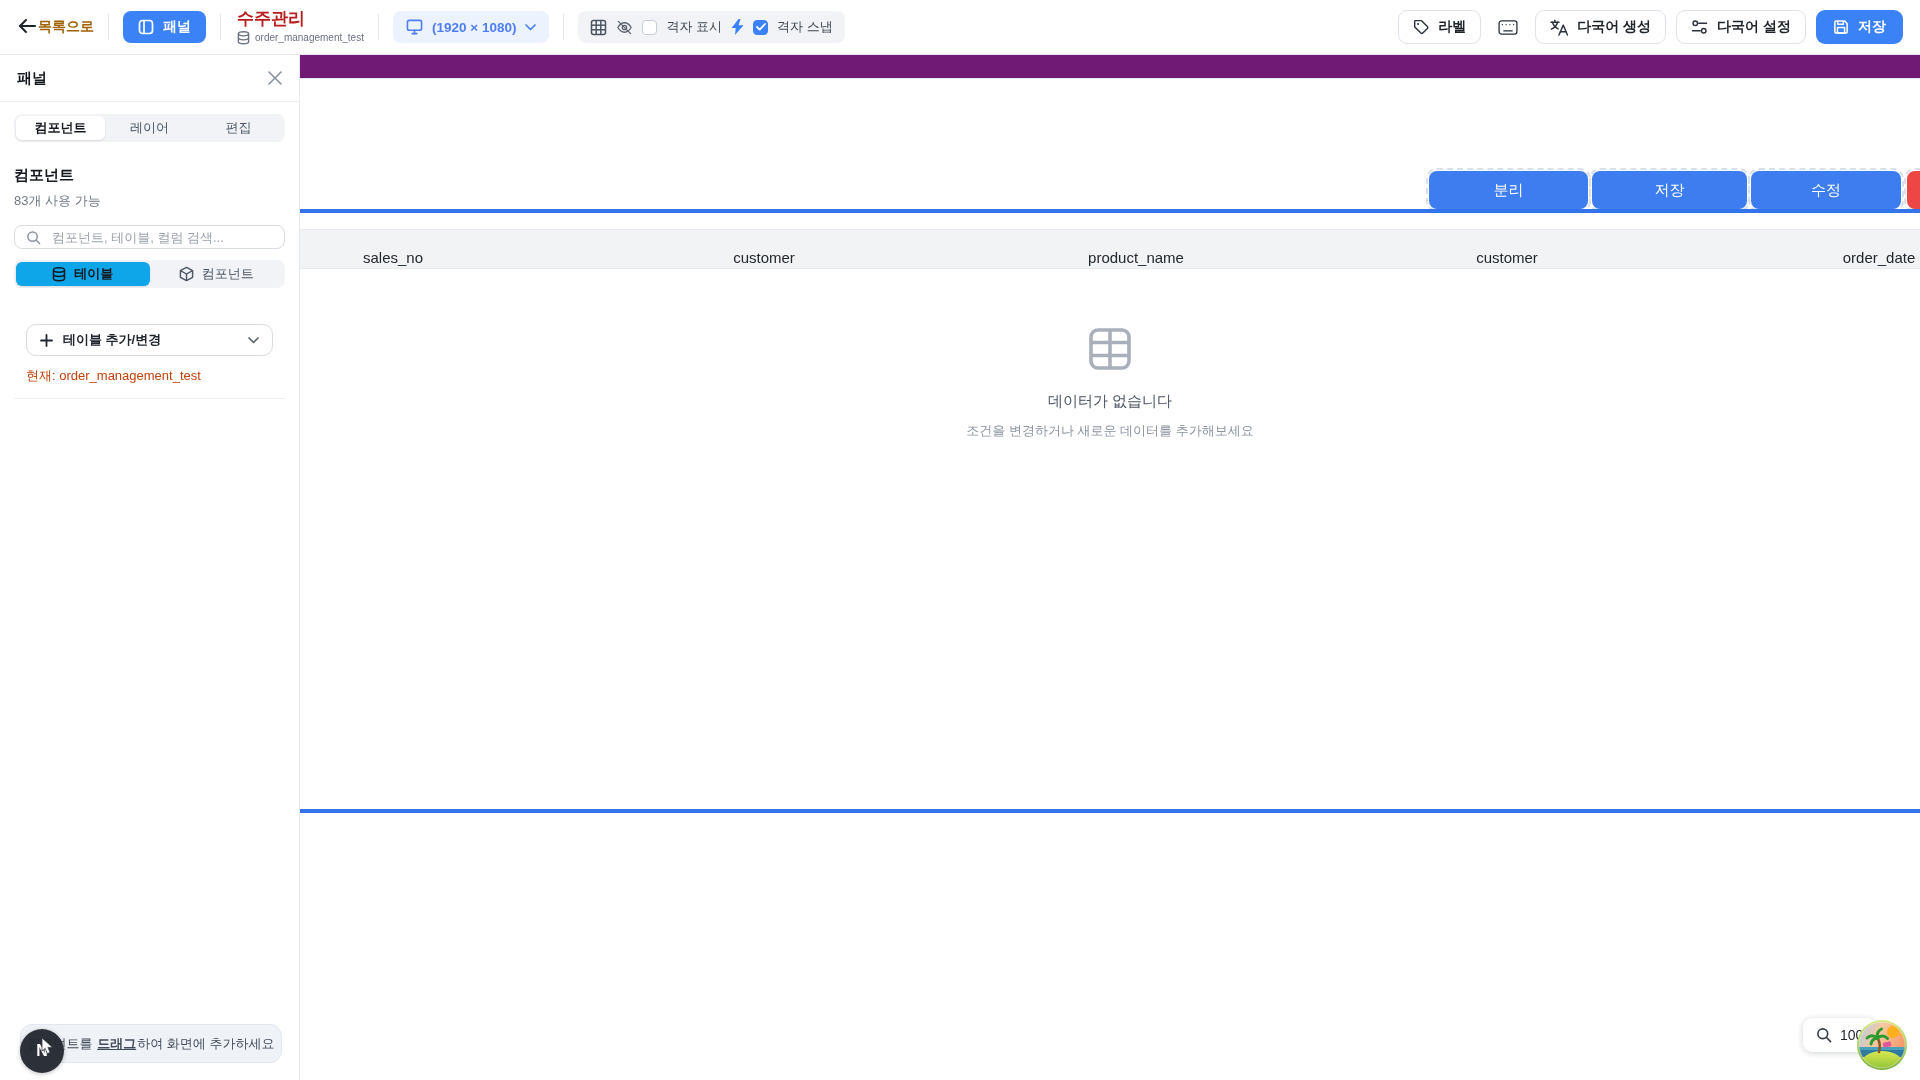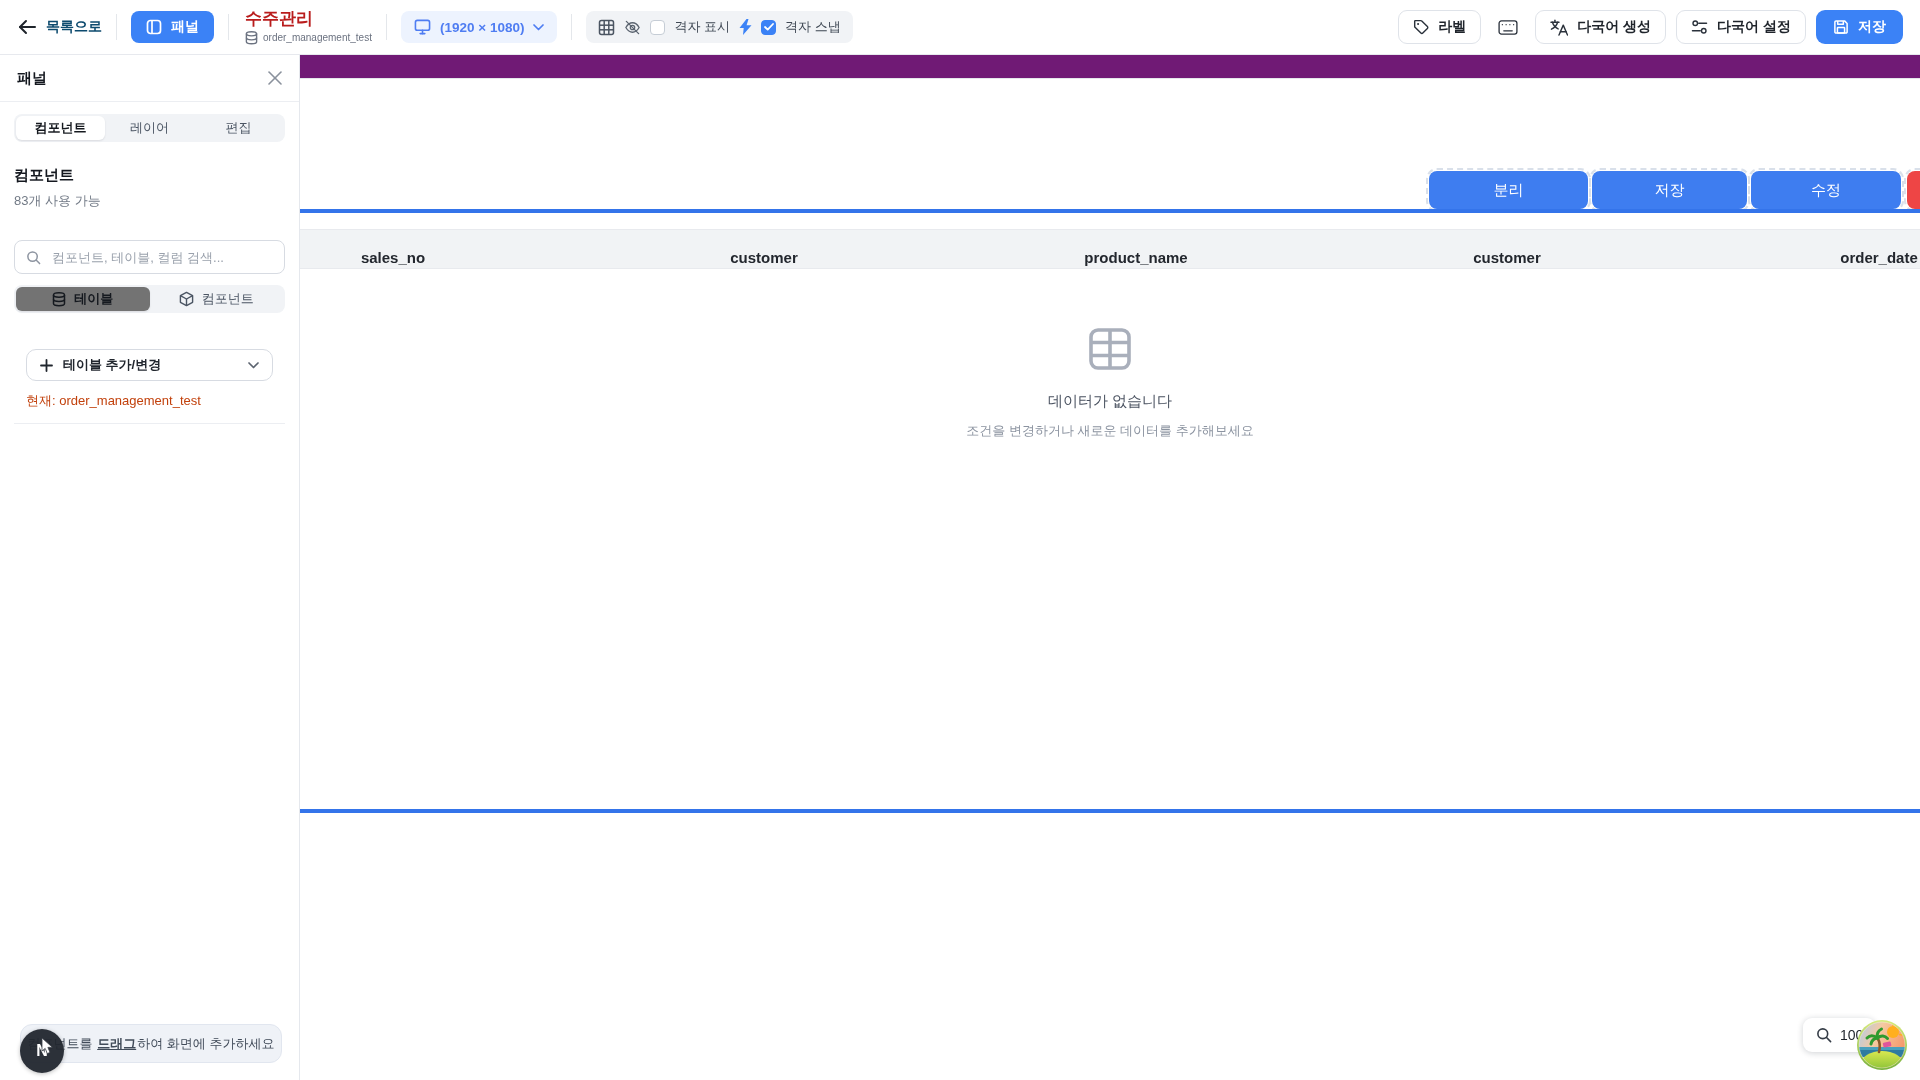--- a/index.html
+++ b/index.html
@@ -6,21 +6,21 @@
   html,body { margin:0; padding:0; background:#ffffff; }
   .stage{position:relative;width:1920px;height:1080px;overflow:hidden;background:#fff;
          font-family:"Liberation Sans","DejaVu Sans",sans-serif;color:#1f242b;}
   svg{display:block;}
 
   
   .topbar{position:absolute;left:0;top:0;width:1920px;height:55px;background:#fff;
           border-bottom:1px solid #e7e9ee;display:flex;align-items:center;
           padding:0 17px 0 18px;z-index:30;}
   .tb-div{width:1px;height:26px;background:#e4e7eb;margin:0 14px;flex:none;}
-  .back{display:flex;align-items:center;gap:9px;font-size:14px;font-weight:700;color:#0c4a6e;cursor:pointer;flex:none;}
+  .back{display:flex;align-items:flex-start;gap:1px;font-size:14px;font-weight:700;color:#a16207;cursor:pointer;flex:none;}
   .panel-btn{display:flex;align-items:center;gap:9px;background:#3b82f6;color:#fff;font-size:14px;
              font-weight:600;height:32px;padding:0 15px;border-radius:8px;border:none;cursor:pointer;flex:none;}
   .title-block{display:flex;flex-direction:column;justify-content:center;gap:4px;margin-left:2px;flex:none;}
   .page-title{font-size:17px;font-weight:700;color:#b91c1c;line-height:1;}
   .table-ref{display:flex;align-items:center;gap:5px;font-size:10px;color:#6b7280;line-height:1;}
   .size-pill{display:flex;align-items:center;gap:9px;height:30px;padding:16px 13px;background:#edf3fe;
              border-radius:8px;color:#4f7df2;font-size:13.5px;font-weight:600;cursor:pointer;flex:none;}
   .grid-pill{display:flex;align-items:center;gap:9px;height:32px;padding:0 12px;background:#f1f3f6;
              border-radius:8px;font-size:13px;color:#3f4854;flex:none;}
   .cbx{width:15px;height:15px;border-radius:4px;border:1.5px solid #c6cdd6;background:#fff;flex:none;cursor:pointer;}
@@ -40,51 +40,51 @@
               outline:2px dashed #d9e0ea;outline-offset:1px;}
   .ab-0{left:1429px;width:159px;}
   .ab-1{left:1592px;width:155px;}
   .ab-2{left:1751px;width:150px;}
   .ab-danger{left:1907px;width:44px;background:#ee4545;}
   .sel-line{position:absolute;left:0;width:1920px;height:4px;background:#3474ea;}
   .line1{top:130px;} .line2{top:730px;}
   .thead{position:absolute;left:0;top:150px;width:1920px;height:40px;background:#f1f3f5;
          border-top:1px solid #e8eaee;border-bottom:1px solid #e8eaee;}
   .th{position:absolute;top:0;height:54px;width:372px;display:flex;align-items:center;justify-content:center;
-      font-size:15px;font-weight:700;color:#23272e;}
+      font-size:15px;font-weight:400;color:#23272e;}
   .th-0{left:207px;}.th-1{left:578px;}.th-2{left:950px;}.th-3{left:1321px;}.th-4{left:1693px;}
   .empty{position:absolute;left:300px;top:248px;width:1620px;text-align:center;}
   .empty-icon{display:inline-block;}
   .empty-title{margin-top:17px;font-size:15px;font-weight:500;color:#4a5260;}
   .empty-sub{margin-top:11px;font-size:13px;color:#8b93a0;}
 
   
   .panel{position:absolute;left:0;top:55px;width:300px;height:1025px;background:#fff;
          border-right:1px solid #e5e8ed;z-index:20;}
   .panel-header{height:47px;display:flex;align-items:center;justify-content:space-between;
                 padding:0 13px 0 17px;border-bottom:1px solid #eceef2;}
   .panel-title{font-size:15px;font-weight:700;color:#14181f;}
   .close-btn{width:22px;height:22px;display:flex;align-items:center;justify-content:center;color:#8a919c;cursor:pointer;background:none;border:none;}
   .tabs{margin:12px 14px 0;background:#f1f3f6;border-radius:8px;padding:2px;display:flex;height:28px;}
   .tab{flex:1;display:flex;align-items:center;justify-content:center;font-size:13px;color:#4b5563;
        border-radius:6px;cursor:pointer;}
   .tab.active{background:#fff;font-weight:700;color:#15191f;box-shadow:0 1px 2px rgba(16,24,40,.10);}
   .p-body{padding:0 14px;}
   .sec-title{margin-top:24px;font-size:15px;font-weight:700;color:#14181f;}
   .sec-count{margin-top:7px;font-size:13px;color:#727a86;}
-  .search{margin-top:30px;height:34px;border:1px solid #d7dbe2;border-radius:8px;display:flex;
+  .search{margin-top:15px;height:24px;border:1px solid #d7dbe2;border-radius:8px;display:flex;
           align-items:center;gap:9px;padding:0 11px;background:#fff;}
   .search svg{color:#8d94a0;flex:none;}
   .search input{border:none;outline:none;flex:1;min-width:0;font-size:13px;color:#333;background:transparent;
                 font-family:inherit;}
   .search input::placeholder{color:#9aa1ac;}
   .seg{margin-top:11px;background:#f1f3f6;border-radius:8px;padding:2px;display:flex;height:28px;}
   .seg-item{flex:1;display:flex;align-items:center;justify-content:center;gap:8px;font-size:13px;
             color:#4b5563;border-radius:6px;cursor:pointer;}
-  .seg-item.active{background:#737373;font-weight:700;color:#15191f;box-shadow:0 1px 2px rgba(16,24,40,.10);}
+  .seg-item.active{background:#0ea5e9;font-weight:700;color:#15191f;box-shadow:0 1px 2px rgba(16,24,40,.10);}
   .add-btn{margin:36px 12px 0;height:32px;border:1px solid #d7dbe2;border-radius:10px;display:flex;
            align-items:center;gap:10px;padding:0 13px;font-size:13px;font-weight:700;color:#21262e;
            background:#fff;cursor:pointer;width:calc(100% - 24px);}
   .add-btn .chev{margin-left:auto;color:#5c6470;}
   .current{margin:11px 12px 0;font-size:13px;color:#c2410c;}
   .p-div{margin-top:13px;border-bottom:1px solid #eceef2;}
 
   
   .drag-hint{position:absolute;left:20px;top:1024px;width:262px;height:39px;background:#eff2f7;
              border:1px solid #e1e6ef;border-radius:12px;display:flex;align-items:center;justify-content:center;

